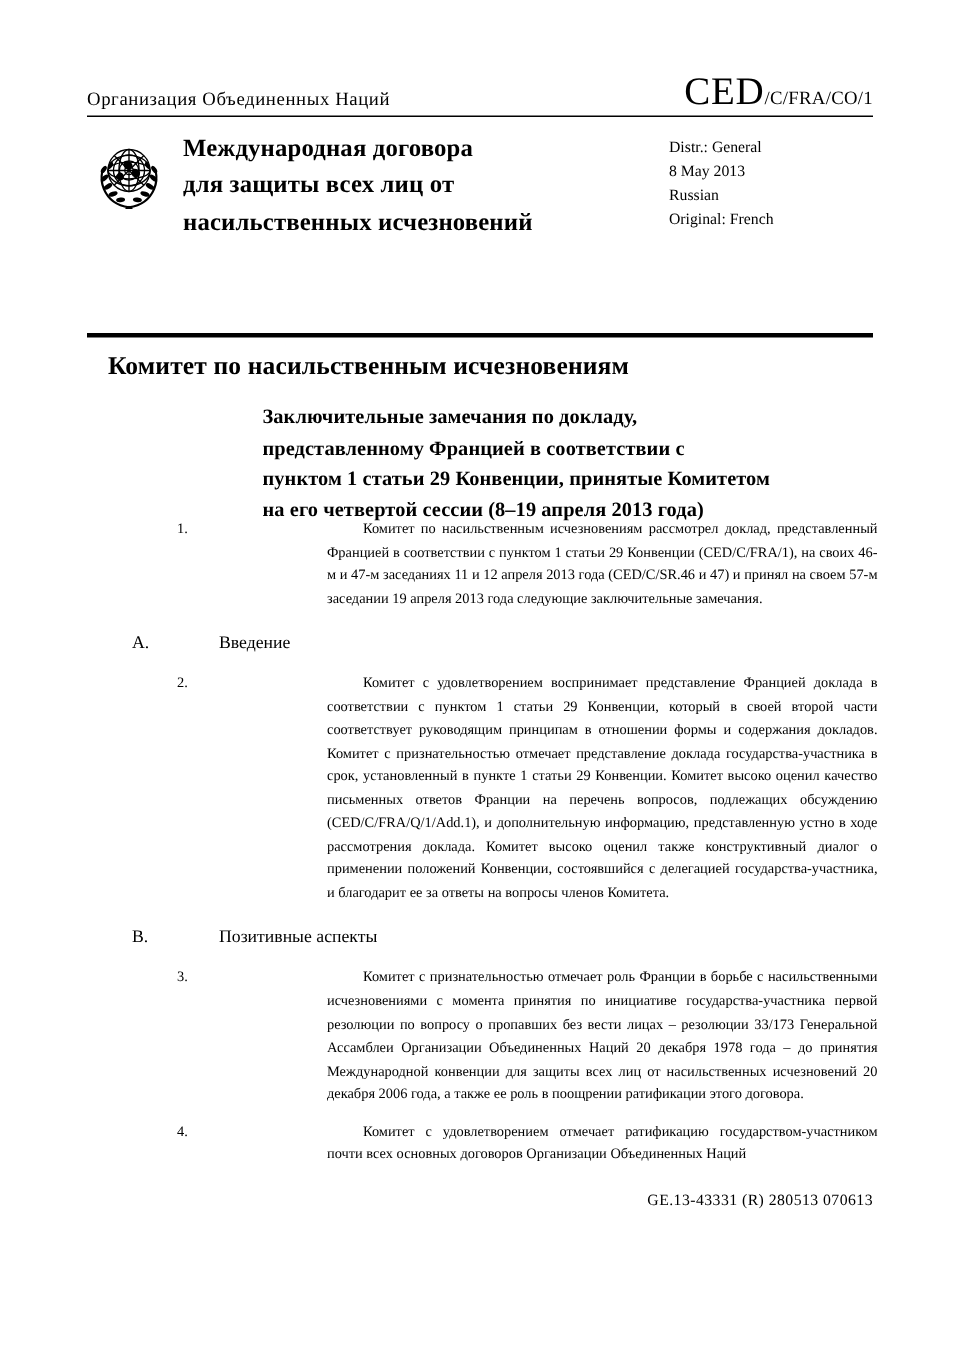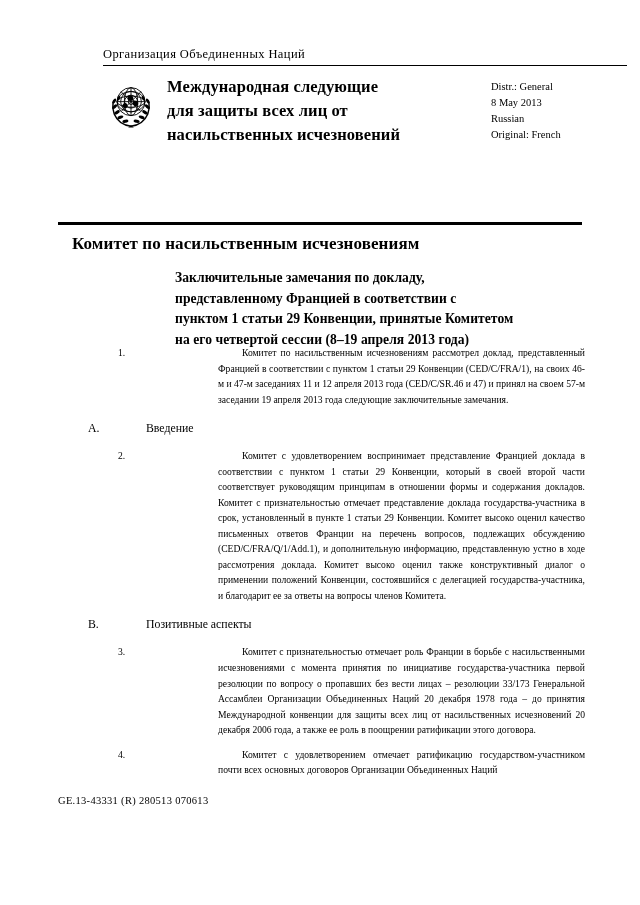--- a/index.html
+++ b/index.html
@@ -22,21 +22,20 @@
     height: 905px;
     background: #fff;
   }
 
   
   .masthead {
     position: absolute;
     left: 58px;
     top: 48px;
     width: 524px;
-    margin-left: 45px;
   }
   .masthead-top {
     display: flex;
     align-items: flex-end;
     justify-content: space-between;
     padding-bottom: 3px;
   }
   .org-name {
     font-size: 12.5px;
     letter-spacing: 0.4px;
@@ -169,21 +168,21 @@
   }
 
   
   .footer {
     position: absolute;
     left: 58px;
     top: 795px;
     width: 524px;
     display: flex;
     align-items: center;
-    justify-content: flex-start;
+    justify-content: flex-end;
   }
   .footer-code {
     font-size: 10.5px;
     letter-spacing: 0.3px;
     white-space: nowrap;
   }
   .footer-right {
     display: flex;
     align-items: center;
     gap: 4px;
@@ -197,20 +196,24 @@
 </style>
 </head>
 <body>
 
 <div class="page">
 
   <div class="masthead">
 
     <div class="masthead-top">
       <div class="org-name">Организация Объединенных Наций</div>
+      <div class="doc-symbol">
+        <span class="sym-main">CED</span>
+        <span class="sym-sub">/C/FRA/CO/1</span>
+      </div>
     </div>
     <div class="rule-thin"></div>
 
     <div class="masthead-body">
 
       <div class="emblem-cell">
         <svg width="56" height="56" viewBox="0 0 100 100">
           <g fill="none" stroke="#000" stroke-width="1.6">
             <circle cx="50" cy="44" r="25"></circle>
             <circle cx="50" cy="44" r="18.5"></circle>
@@ -245,21 +248,21 @@
             <ellipse cx="69" cy="72" rx="5.6" ry="2.8" transform="rotate(18 69 72)"></ellipse>
             <ellipse cx="60" cy="79" rx="5.4" ry="2.8" transform="rotate(8 60 79)"></ellipse>
             <ellipse cx="28" cy="38" rx="4.6" ry="2.4" transform="rotate(-62 28 38)"></ellipse>
             <ellipse cx="72" cy="38" rx="4.6" ry="2.4" transform="rotate(62 72 38)"></ellipse>
             <path d="M50 86 l-5 4 h10 z"></path>
           </g>
         </svg>
       </div>
 
       <div class="title-cell">
-        <div class="conv-title">Международная следующие</div>
+        <div class="conv-title">Международная договора</div>
         <div class="conv-title">для защиты всех лиц от</div>
         <div class="conv-title">насильственных исчезновений</div>
       </div>
 
       <div class="distr-cell">
         <div>Distr.: General</div>
         <div>8 May 2013</div>
         <div>Russian</div>
         <div>Original: French</div>
       </div>

